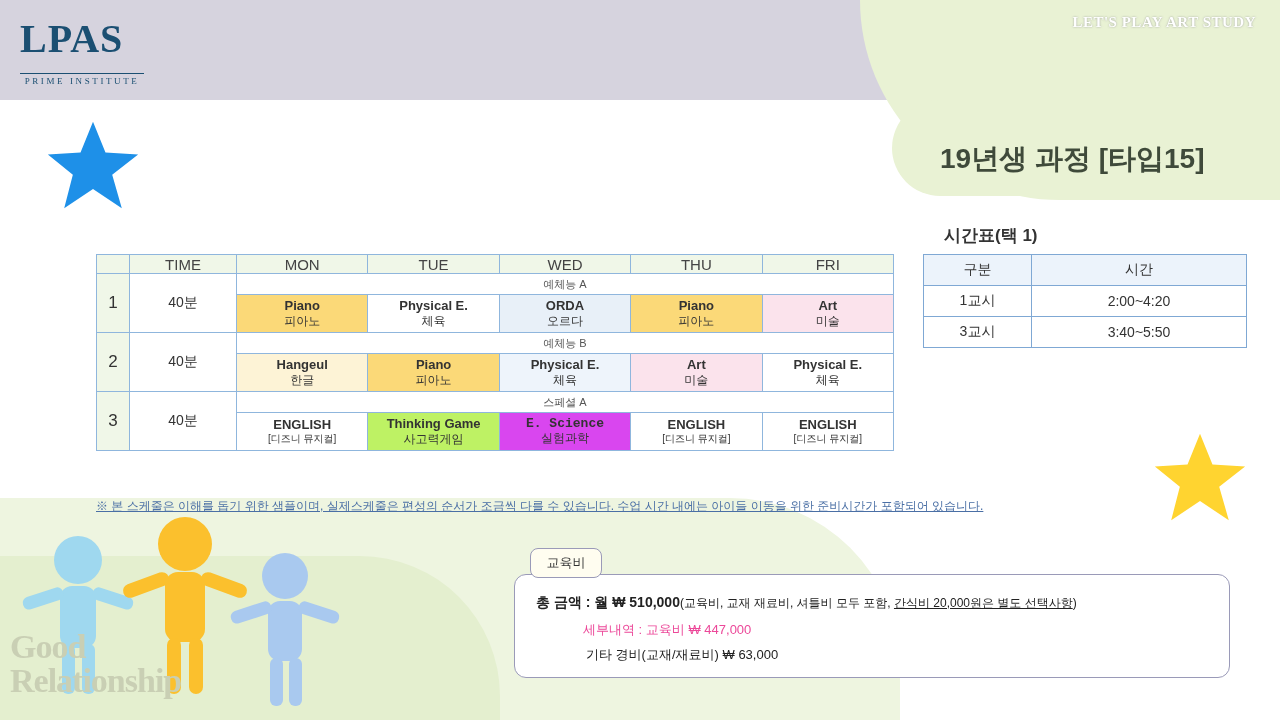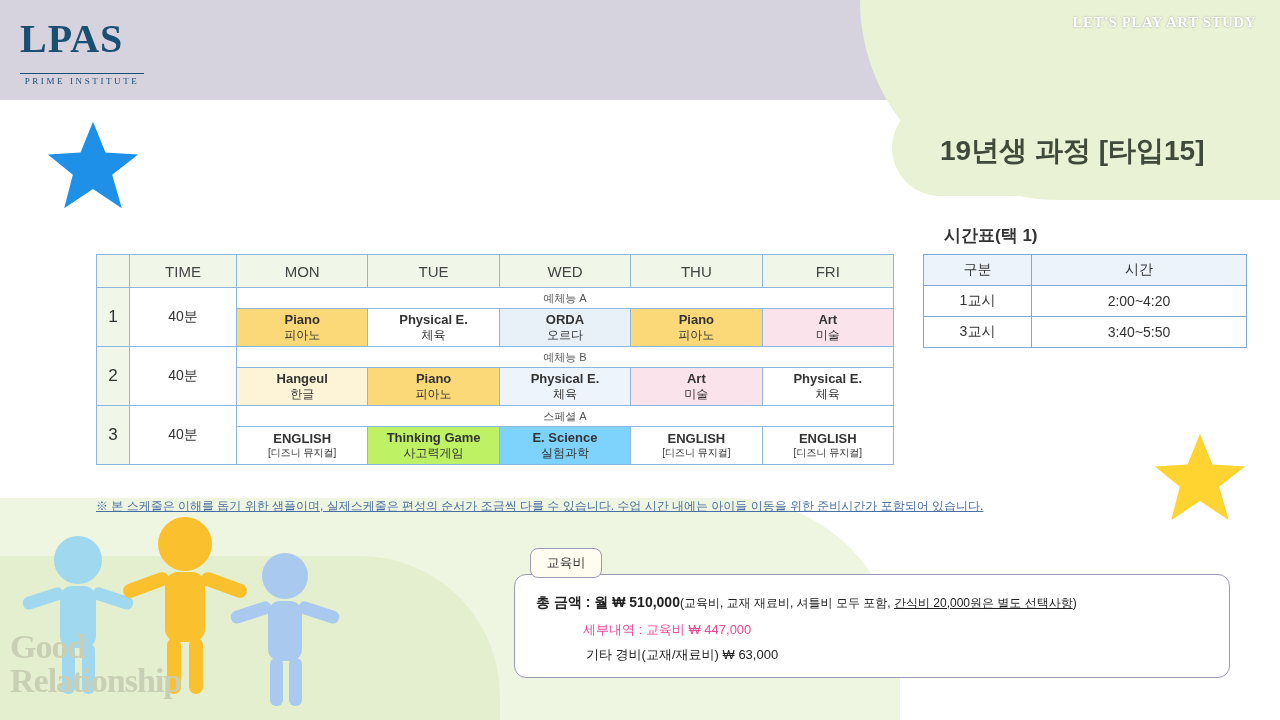--- a/index.html
+++ b/index.html
@@ -98,21 +98,21 @@
   .goodrel span { display: block; }
 
   
   .title-blob {
     position: absolute; left: 892px; top: 100px;
     width: 400px; height: 96px;
     background: #e9f2d4;
     border-radius: 60px 0 0 60px;
   }
   .title-text {
-    position: absolute; left: 940px; top: 132px;
+    position: absolute; left: 940px; top: 140px;
     font-size: 28px;
     font-weight: bold;
     color: #3f4a3a;
     white-space: nowrap;
   }
 
   
   .right-label {
     position: absolute; left: 944px; top: 224px;
     font-size: 17px; font-weight: bold; color: #333;
@@ -144,21 +144,21 @@
     font-size: 13px;
     table-layout: fixed;
   }
   .sched td, .sched th {
     border: 1px solid #8fb6dd;
     text-align: center;
     color: #333;
     padding: 0;
   }
   .sched .hdr {
-    height: 33px;
+    height: 19px;
     background: #f0f7e8;
     font-weight: normal;
     font-size: 15px;
     color: #444;
   }
   .sched .corner { background: #f0f7e8; width: 33px; }
   .sched .timecol { width: 107px; }
   .sched .numcol {
     width: 33px;
     background: #f0f7e8;
@@ -178,21 +178,21 @@
   }
   .cell .en { font-weight: bold; display: block; }
   .cell .ko { display: block; font-size: 12px; }
   .cell .sm { display: block; font-size: 10px; }
 
   .bg-yellow { background: #fbd978; }
   .bg-cream  { background: #fdf3d6; }
   .bg-lblue  { background: #e8f0f8; }
   .bg-blue   { background: #bef264; }
   .bg-pink   { background: #fbe3ec; }
-  .bg-mint   { background: #7dd3fc; }
+  .bg-mint   { background: #d946ef; font-family: Liberation Mono, monospace; }
   .bg-white  { background: #ffffff; }
   .bg-paleblue { background: #eef4fb; }
 
   .note {
     position: absolute; left: 96px; top: 498px;
     font-size: 12px;
     color: #4a6fa5;
     text-decoration: underline;
     white-space: nowrap;
   }

